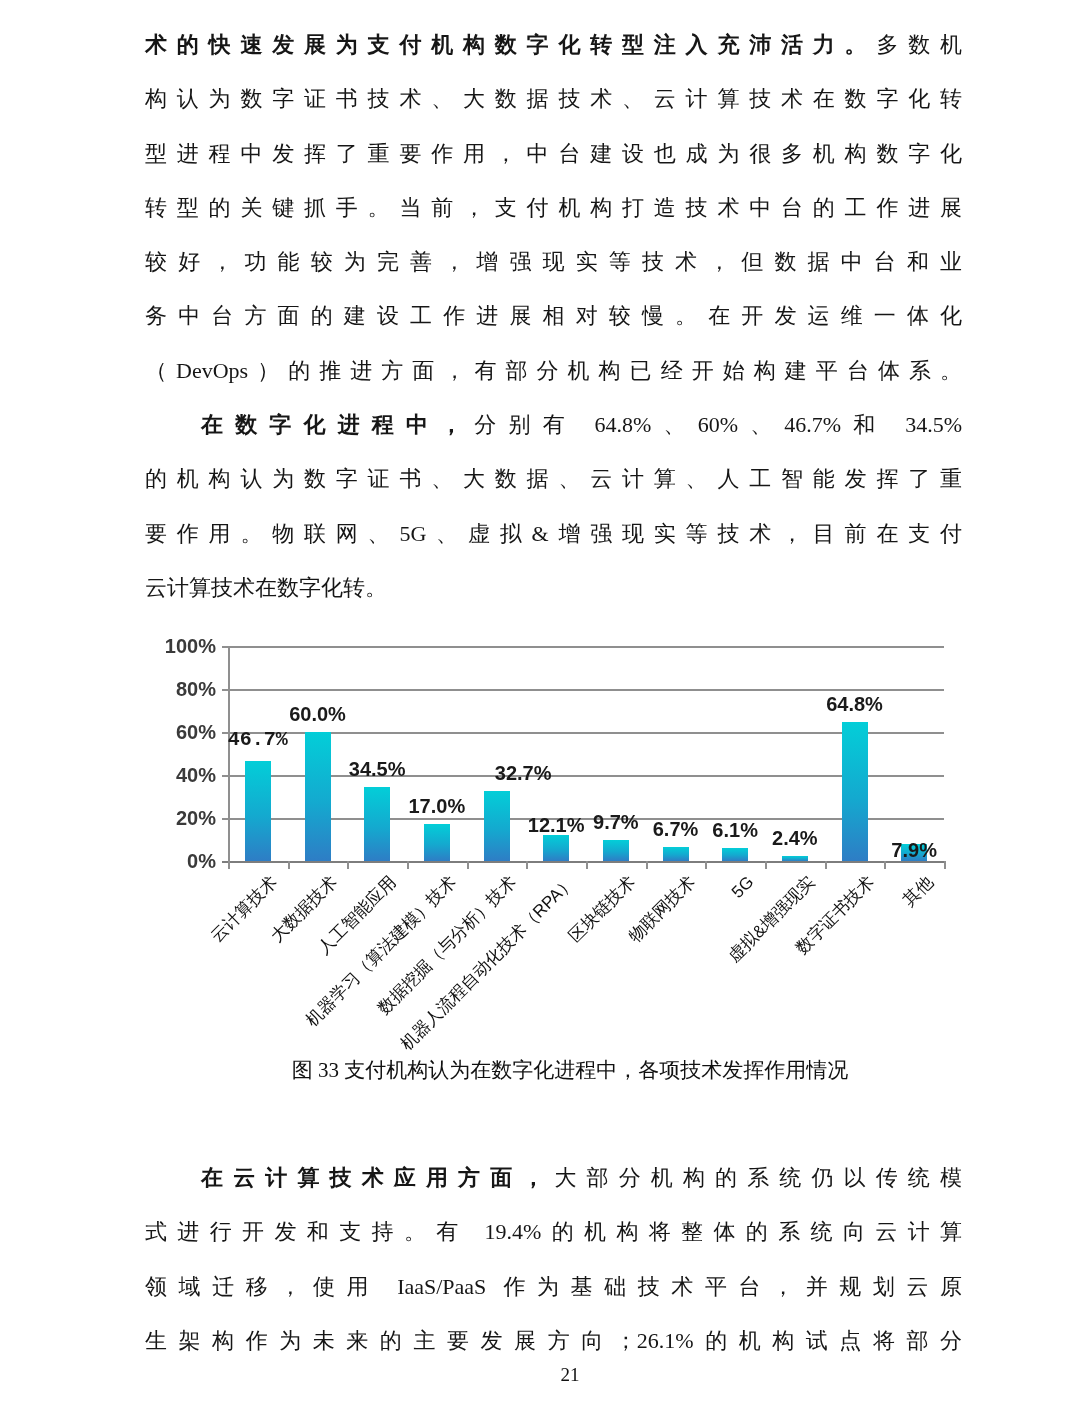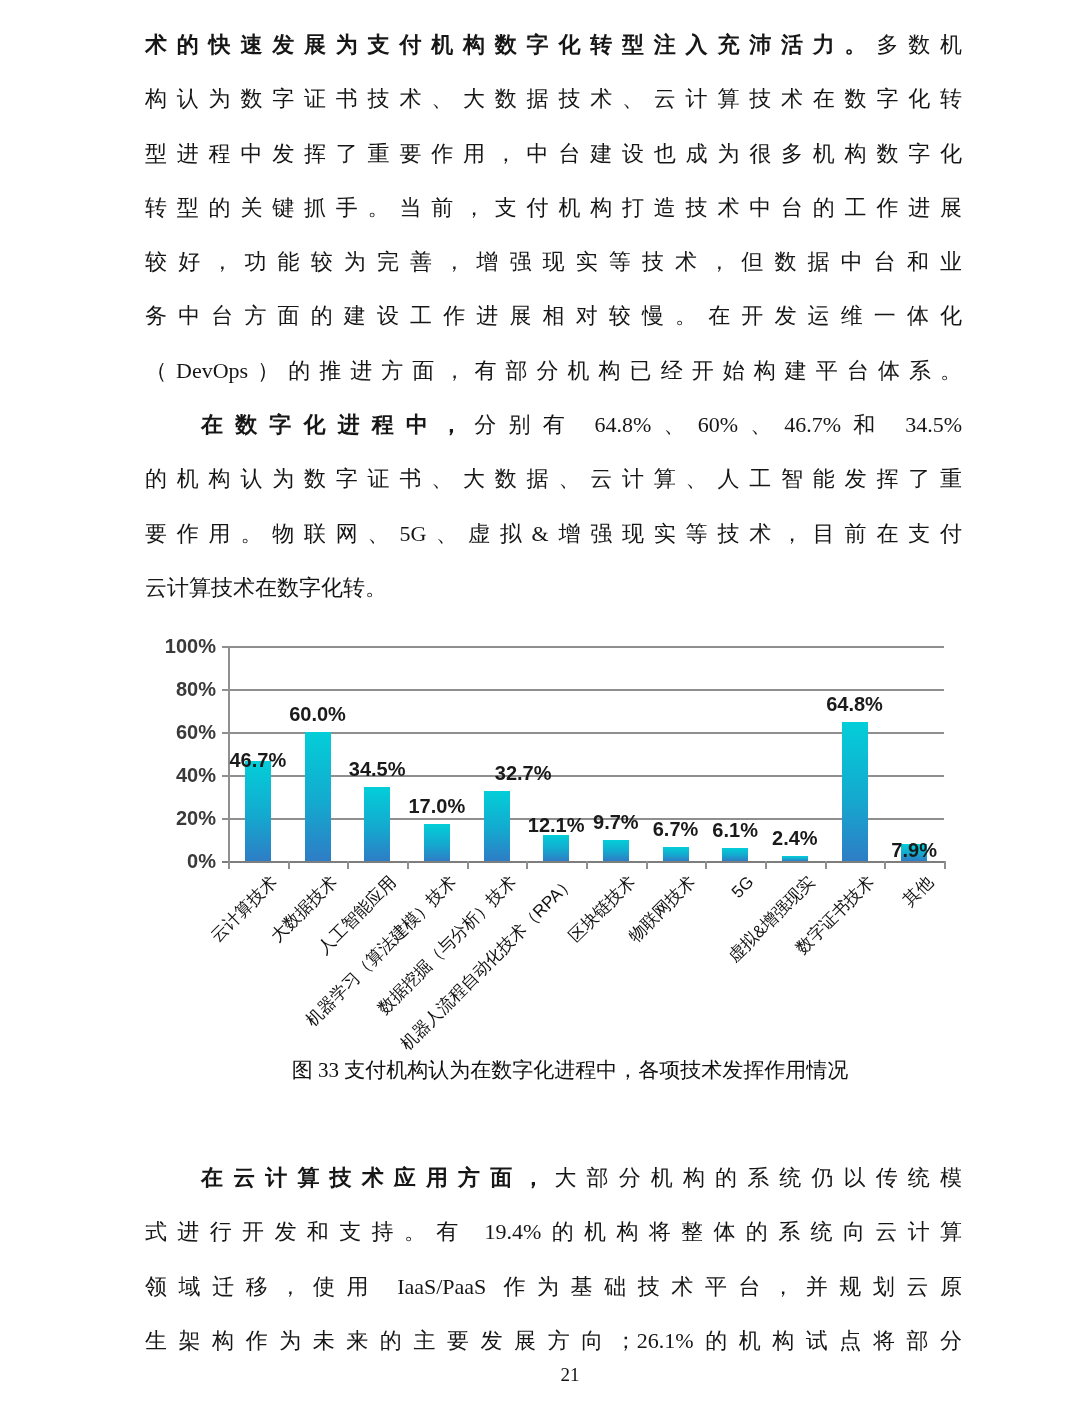--- a/index.html
+++ b/index.html
@@ -93,21 +93,21 @@
       <div class="x-tick" style="left: 466.667px; top: 231px;"></div>
       <div class="x-tick" style="left: 526.333px; top: 231px;"></div>
       <div class="x-tick" style="left: 586px; top: 231px;"></div>
       <div class="x-tick" style="left: 645.667px; top: 231px;"></div>
       <div class="x-tick" style="left: 705.333px; top: 231px;"></div>
       <div class="x-tick" style="left: 765px; top: 231px;"></div>
       <div class="x-tick" style="left: 824.667px; top: 231px;"></div>
       <div class="x-tick" style="left: 884.333px; top: 231px;"></div>
       <div class="x-tick" style="left: 944px; top: 231px;"></div>
       <div class="bar" style="left: 244.833px; width: 26px; top: 130.595px; height: 100.405px;"></div>
-      <div class="bar-label" style="left: 202.833px; top: 119px;">46.7%</div>
+      <div class="bar-label" style="left: 202.833px; top: 99px; font-family: Liberation Mono, monospace;">46.7%</div>
       <div class="x-cat-label" style="right: 812.167px; top: 243px;">云计算技术</div>
       <div class="bar" style="left: 304.5px; width: 26px; top: 102px; height: 129px;"></div>
       <div class="bar-label" style="left: 262.5px; top: 73px;">60.0%</div>
       <div class="x-cat-label" style="right: 752.5px; top: 243px;">大数据技术</div>
       <div class="bar" style="left: 364.167px; width: 26px; top: 156.825px; height: 74.175px;"></div>
       <div class="bar-label" style="left: 322.167px; top: 128px;">34.5%</div>
       <div class="x-cat-label" style="right: 692.833px; top: 243px;">人工智能应用</div>
       <div class="bar" style="left: 423.833px; width: 26px; top: 194.45px; height: 36.55px;"></div>
       <div class="bar-label" style="left: 381.833px; top: 165.45px;">17.0%</div>
       <div class="x-cat-label" style="right: 633.167px; top: 243px;">机器学习（算法建模）技术</div>

